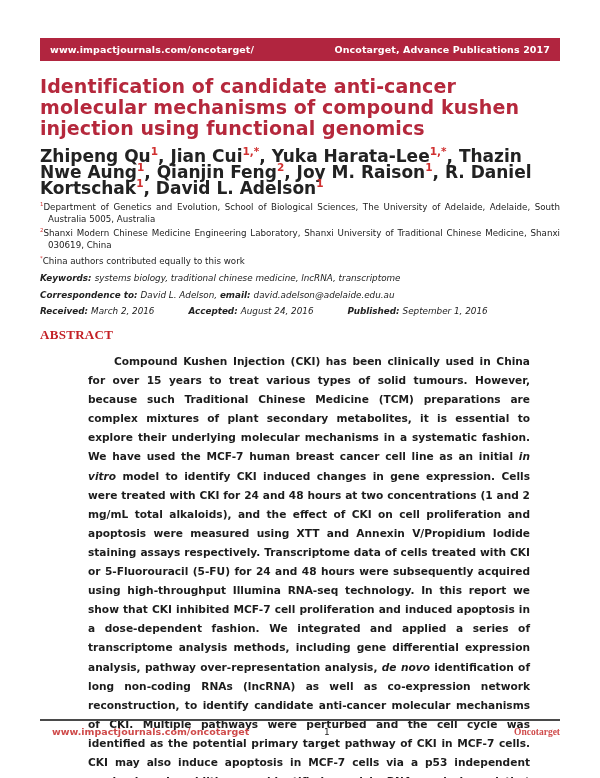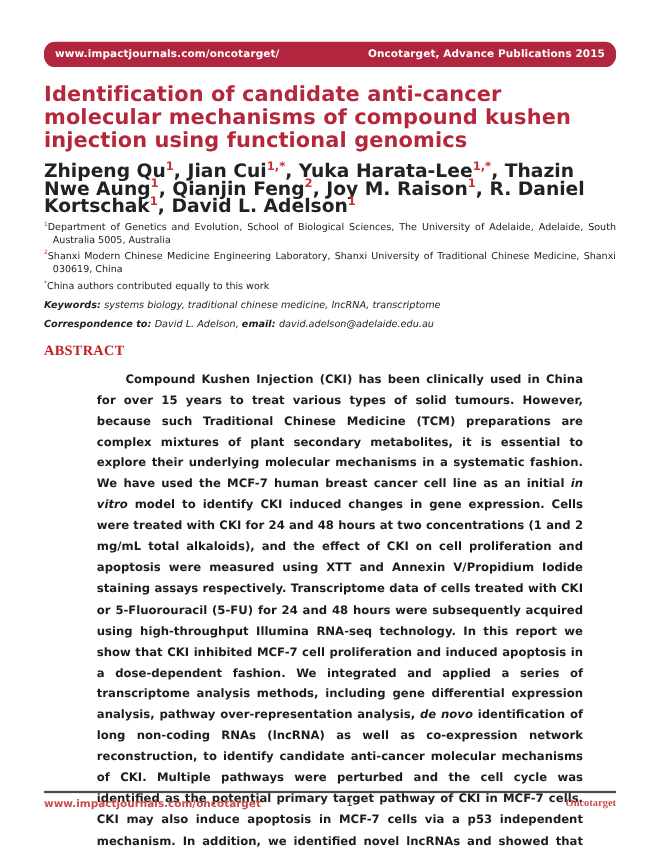--- a/index.html
+++ b/index.html
@@ -38,46 +38,47 @@
   }
   .abstract-head{margin-top:10px;}
   
   .abstract{
     margin:9px 30px 0 48px;font-size:10.6px;font-weight:700;line-height:19.1px;
     text-align:justify;text-indent:26px;color:#1c1c1c;
   }
   
   .footer{position:absolute;left:40px;right:40px;top:719px;}
   .footer-rule{height:2px;background:#4a4a4a;}
-  .footer-row{display:flex;align-items:flex-start;margin-top:5px;font-size:9.5px;}
+  .footer-row{display:flex;align-items:center;margin-top:5px;font-size:9.5px;margin-left:12px;}
   .footer-left{flex:1;font-weight:700;}
   .footer-center{flex:1;text-align:center;color:#222;font-size:9px;}
   .footer-right{flex:1;text-align:right;font-weight:700;}
 </style>
 </head>
 <body>
 
 <div class="content">
 
-  <div class="bar" style="background: rgb(177, 37, 63); border-radius: 10px;">
+  <div class="bar" style="background: rgb(177, 37, 63);">
     <span>www.impactjournals.com/oncotarget/</span>
-    <span>Oncotarget, Advance Publications 2015</span>
+    <span>Oncotarget, Advance Publications 2017</span>
   </div>
 
   <div class="title" style="color: rgb(181, 40, 60);">Identification of candidate anti-cancer molecular mechanisms of compound kushen injection using functional genomics</div>
 
   <div class="authors"><span>Zhipeng Qu</span><span class="sup" style="color: rgb(208, 48, 48);">1</span><span>, Jian Cui</span><span class="sup" style="color: rgb(208, 48, 48);">1,*</span><span>, Yuka Harata-Lee</span><span class="sup" style="color: rgb(208, 48, 48);">1,*</span><span>, Thazin Nwe Aung</span><span class="sup" style="color: rgb(208, 48, 48);">1</span><span>, Qianjin Feng</span><span class="sup" style="color: rgb(208, 48, 48);">2</span><span>, Joy M. Raison</span><span class="sup" style="color: rgb(208, 48, 48);">1</span><span>, R. Daniel Kortschak</span><span class="sup" style="color: rgb(208, 48, 48);">1</span><span>, David L. Adelson</span><span class="sup" style="color: rgb(208, 48, 48);">1</span></div>
 
   <div class="affil"><span class="sup" style="color: rgb(208, 48, 48);">1</span><span>Department of Genetics and Evolution, School of Biological Sciences, The University of Adelaide, Adelaide, South Australia 5005, Australia</span></div>
   <div class="affil"><span class="sup" style="color: rgb(208, 48, 48);">2</span><span>Shanxi Modern Chinese Medicine Engineering Laboratory, Shanxi University of Traditional Chinese Medicine, Shanxi 030619, China</span></div>
 
   <div class="note"><span class="sup" style="color: rgb(208, 48, 48);">*</span><span>China authors contributed equally to this work</span></div>
 
   <div class="meta-line"><span style="font-weight: 700;">Keywords: </span><span>systems biology, traditional chinese medicine, lncRNA, transcriptome</span></div>
   <div class="meta-line"><span style="font-weight: 700;">Correspondence to: </span><span>David L. Adelson, </span><span style="font-weight: 700;">email: </span><span>david.adelson@adelaide.edu.au</span></div>
+  <div class="meta-line"><span style="font-weight: 700;">Received: </span><span>March 2, 2016</span><span style="font-weight: 700; padding-left: 34px;">Accepted: </span><span>August 24, 2016</span><span style="font-weight: 700; padding-left: 34px;">Published: </span><span>September 1, 2016</span></div>
 
   <div class="sect-head abstract-head" style="color: rgb(195, 32, 38);">ABSTRACT</div>
 
   <p class="abstract"><span>Compound Kushen Injection (CKI) has been clinically used in China for over 15 years to treat various types of solid tumours. However, because such Traditional Chinese Medicine (TCM) preparations are complex mixtures of plant secondary metabolites, it is essential to explore their underlying molecular mechanisms in a systematic fashion. We have used the MCF-7 human breast cancer cell line as an initial </span><span style="font-style: italic;">in vitro</span><span> model to identify CKI induced changes in gene expression. Cells were treated with CKI for 24 and 48 hours at two concentrations (1 and 2 mg/mL total alkaloids), and the effect of CKI on cell proliferation and apoptosis were measured using XTT and Annexin V/Propidium Iodide staining assays respectively. Transcriptome data of cells treated with CKI or 5-Fluorouracil (5-FU) for 24 and 48 hours were subsequently acquired using high-throughput Illumina RNA-seq technology. In this report we show that CKI inhibited MCF-7 cell proliferation and induced apoptosis in a dose-dependent fashion. We integrated and applied a series of transcriptome analysis methods, including gene differential expression analysis, pathway over-representation analysis, </span><span style="font-style: italic;">de novo</span><span> identification of long non-coding RNAs (lncRNA) as well as co-expression network reconstruction, to identify candidate anti-cancer molecular mechanisms of CKI. Multiple pathways were perturbed and the cell cycle was identified as the potential primary target pathway of CKI in MCF-7 cells. CKI may also induce apoptosis in MCF-7 cells via a p53 independent mechanism. In addition, we identified novel lncRNAs and showed that many of them might be expressed as a response to CKI treatment.</span></p>
 
 </div>
 
 <div class="footer">
   <div class="footer-rule"></div>
   <div class="footer-row">

